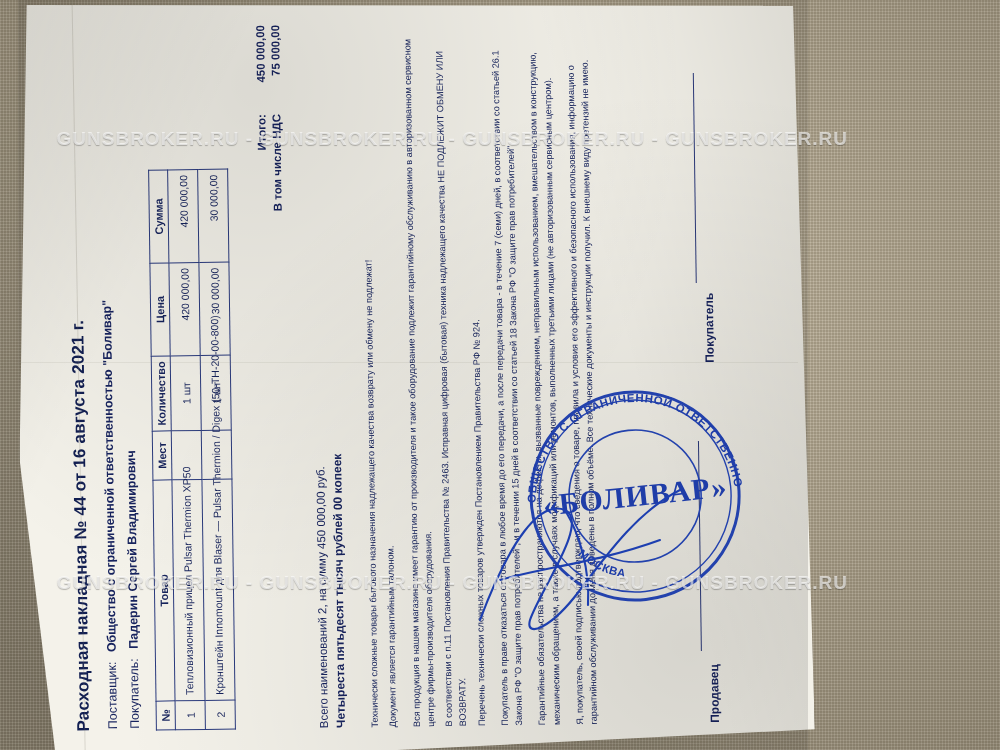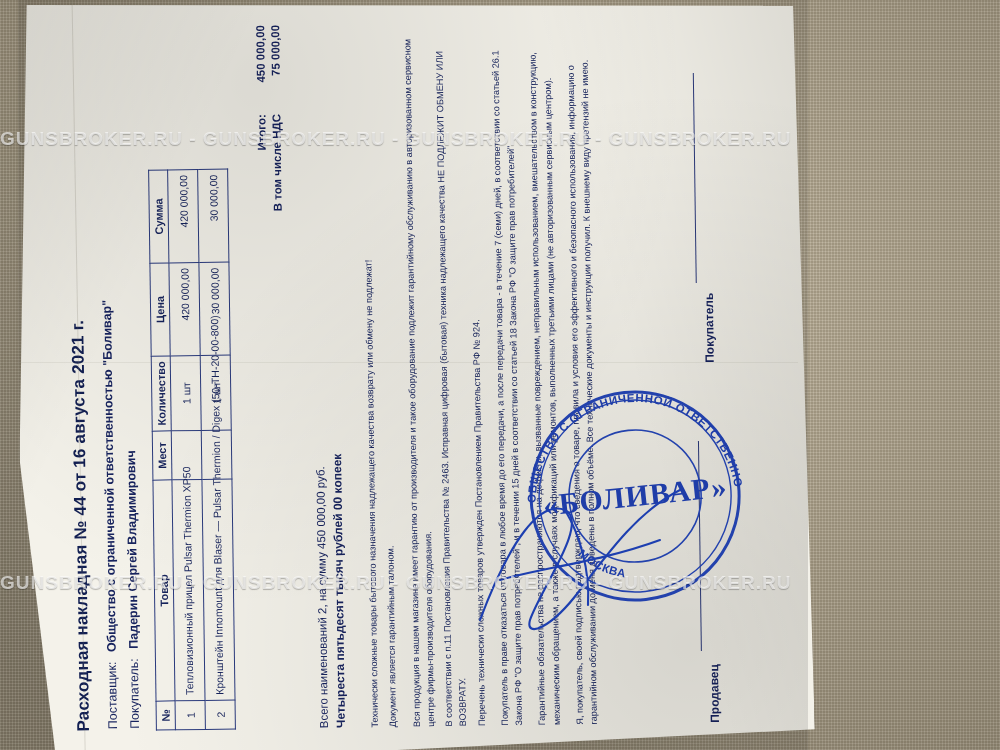--- a/index.html
+++ b/index.html
@@ -143,22 +143,22 @@
   
   .signature{
     position:absolute;left:470px;top:470px;width:230px;height:180px;
     pointer-events:none;
   }
   .signature svg{width:100%;height:100%;}
   .signature path{fill:none;stroke:#1d3fb0;stroke-width:2.1;stroke-linecap:round;}
 
   
   .wm{
-    position:absolute;left:0;width:1000px;
-    text-align:left;
+    position:absolute;left:0;width:848px;
+    text-align:right;
     font-size:19px;font-weight:bold;letter-spacing:1px;
     color:rgba(255,255,255,0.62);
     text-shadow:0 1px 1px rgba(0,0,0,0.25);
     white-space:nowrap;
     pointer-events:none;
   }
   .wm1{top:128px;}
   .wm2{top:572px;}
 </style>
 </head>

